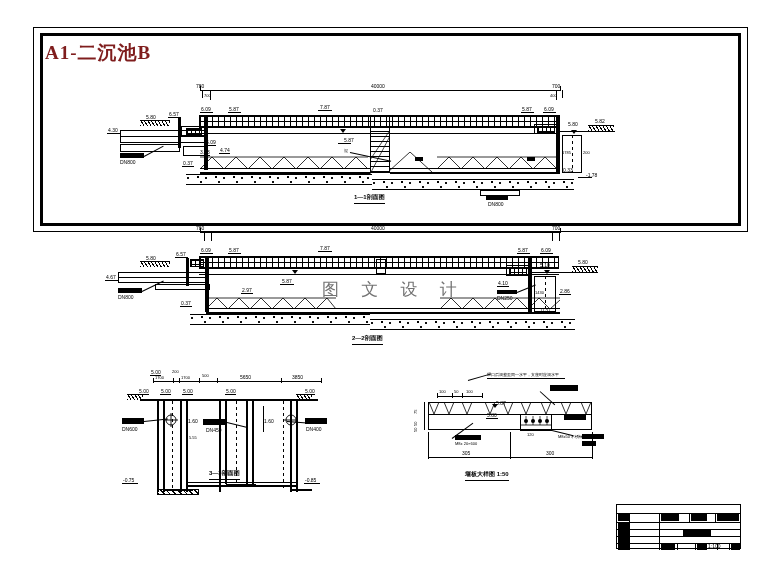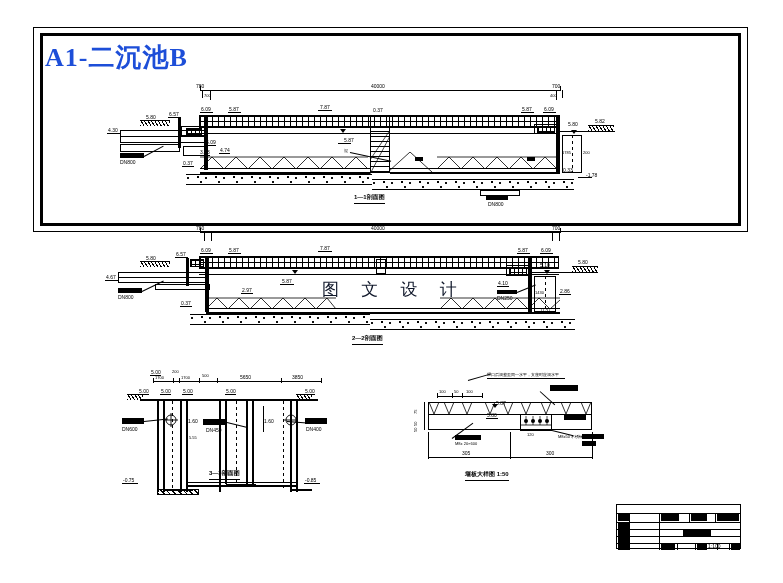--- a/index.html
+++ b/index.html
@@ -6,22 +6,22 @@
   body{width:783px;height:583px;position:relative;overflow:hidden;
        font-family:"Liberation Sans",sans-serif;}
 
   #sheet{position:absolute;left:0;top:0;width:783px;height:583px;background:#fff;}
   #frame-outer-rect{position:absolute;left:33px;top:27px;width:715px;height:205px;
         border:1px solid #000;box-sizing:border-box;}
   #frame-inner-rect{position:absolute;left:40px;top:33px;width:701px;height:193px;
         border:3px solid #000;box-sizing:border-box;}
 
   
-  #title{position:absolute;left:45px;top:40px;color:#1d4ed8;
-      font-family:"Liberation Serif",serif;font-weight:bold;font-size:26px;
+  #title{position:absolute;left:45px;top:40px;color:#7f1d1d;
+      font-family:"Liberation Serif",serif;font-weight:bold;font-size:19px;
       letter-spacing:1px;white-space:nowrap;}
 
   
   .ln{position:absolute;background:#000;}
   .hl{height:1px;}
   .vl{width:1px;}
   .hl2{height:2px;}
   .vl2{width:2px;}
   .box{position:absolute;border:1px solid #000;box-sizing:border-box;}
 
@@ -75,21 +75,21 @@
   
   .elev{position:absolute;width:0;height:0;
         border-left:3px solid transparent;border-right:3px solid transparent;
         border-top:4px solid #000;}
 
   
   .chip{position:absolute;background:#000;}
 
   
   #watermark{position:absolute;left:322px;top:278px;font-size:17px;
-     font-family:"Liberation Serif",serif;color:#0f172a;letter-spacing:9px;
+     font-family:"Liberation Serif",serif;color:#737373;letter-spacing:9px;
      white-space:nowrap;}
 
   
   #titleblock{position:absolute;left:616px;top:504px;width:125px;height:45px;
       border:1.5px solid #000;box-sizing:border-box;background:#fff;}
   .tbrow{position:absolute;left:0;width:100%;border-top:1px solid #000;box-sizing:border-box;}
 
   .dimtick{position:absolute;width:1px;height:5px;background:#000;}
   .leader{position:absolute;height:1px;background:#000;transform-origin:left center;}
   .centerline{position:absolute;background:repeating-linear-gradient(to bottom,#000 0 3px,transparent 3px 6px);width:1px;}

